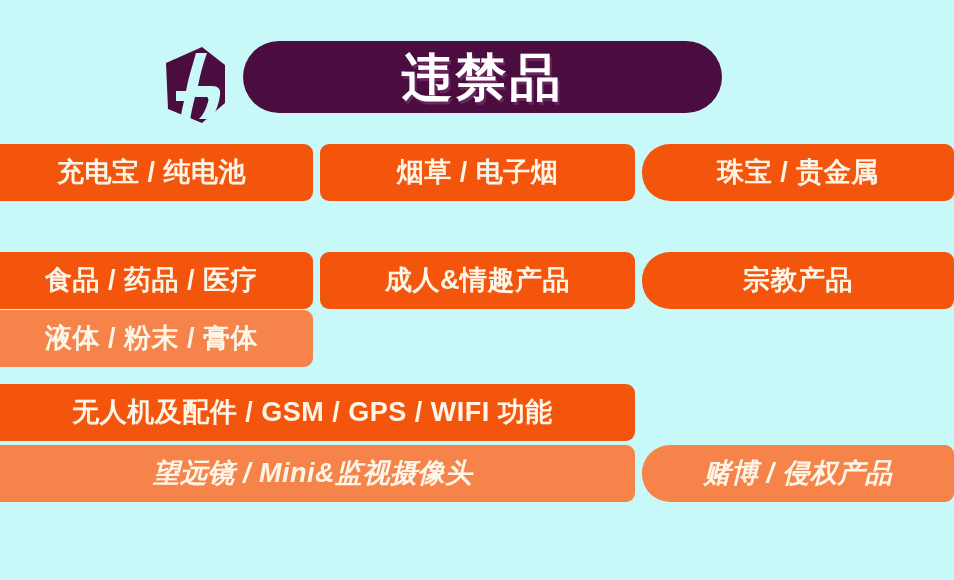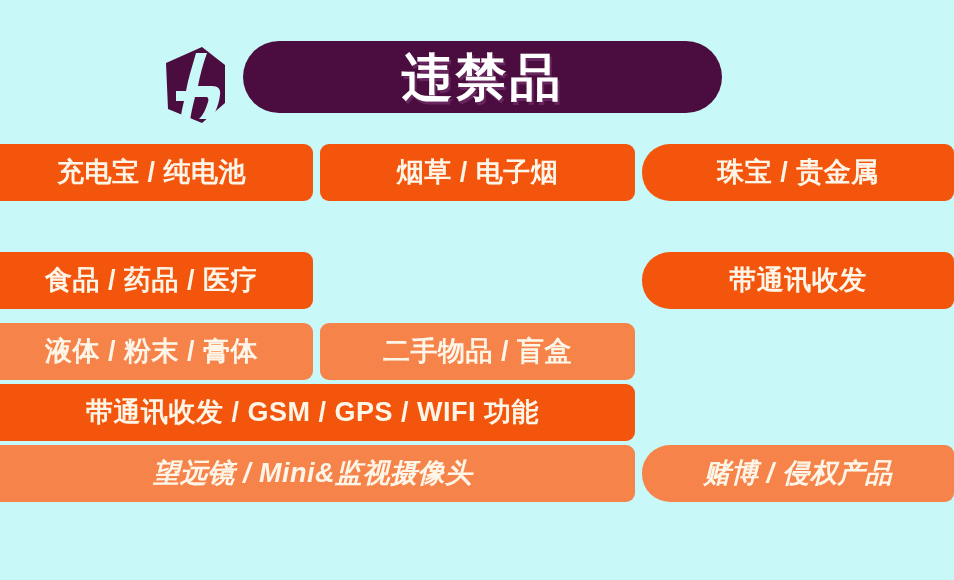--- a/index.html
+++ b/index.html
@@ -69,21 +69,21 @@
   }
   .row {
     position: absolute;
     left: 0;
     width: 954px;
     height: 57px;
   }
   .row-0 { top: 4px; }
   .row-1 { top: 61px; }
   .row-2 { top: 112px; }
-  .row-3 { top: 183px; }
+  .row-3 { top: 170px; }
   .row-4 { top: 244px; }
   .row-5 { top: 305px; font-style: italic; }
 
   .cell {
     position: absolute;
     top: 0;
     height: 57px;
     border-radius: 9px;
     display: flex;
     align-items: center;
@@ -145,37 +145,37 @@
       <div class="cell dark col-3">
         <span class="cell-text">珠宝 / 贵金属</span>
       </div>
     </div>
 
 
     <div class="row row-2">
       <div class="cell dark col-1">
         <span class="cell-text">食品 / 药品 / 医疗</span>
       </div>
+      <div class="cell dark col-2">
+        <span class="cell-text">成人&amp;情趣产品</span>
+      </div>
       <div class="cell dark col-3">
-        <span class="cell-text">带通讯收发</span>
+        <span class="cell-text">宗教产品</span>
       </div>
     </div>
 
     <div class="row row-3">
       <div class="cell light col-1">
         <span class="cell-text">液体 / 粉末 / 膏体</span>
       </div>
-      <div class="cell light col-2">
-        <span class="cell-text">二手物品 / 盲盒</span>
-      </div>
     </div>
 
     <div class="row row-4">
       <div class="cell dark col-span12">
-        <span class="cell-text">带通讯收发 / GSM / GPS / WIFI 功能</span>
+        <span class="cell-text">无人机及配件 / GSM / GPS / WIFI 功能</span>
       </div>
     </div>
 
     <div class="row row-5">
       <div class="cell light col-span12">
         <span class="cell-text">望远镜 / Mini&amp;监视摄像头</span>
       </div>
       <div class="cell light col-3">
         <span class="cell-text">赌博 / 侵权产品</span>
       </div>

